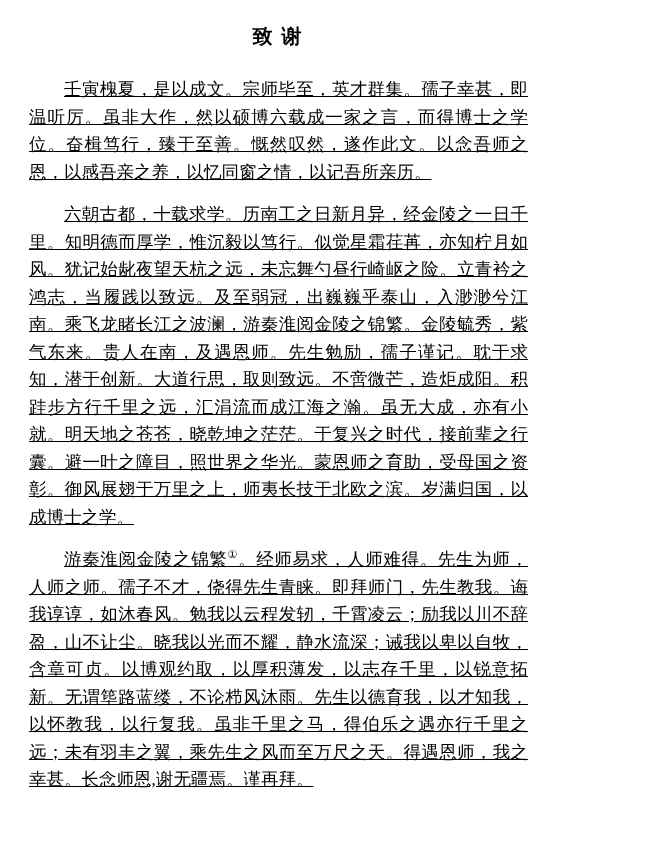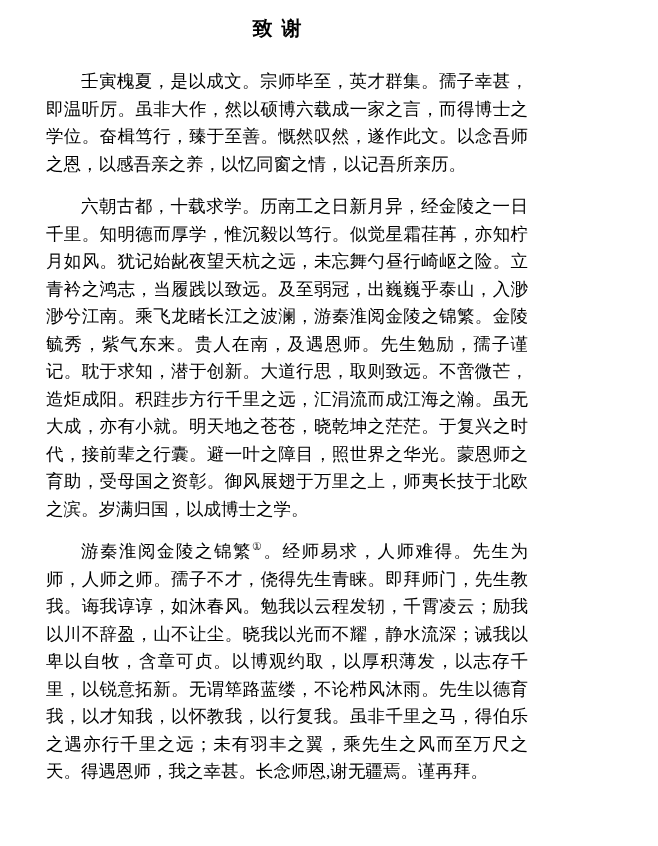--- a/index.html
+++ b/index.html
@@ -7,42 +7,43 @@
     padding: 0;
     background: #ffffff;
   }
   .page {
     position: relative;
     width: 556px;
     height: 846px;
     box-sizing: border-box;
     background: #ffffff;
     color: #000000;
-    padding: 6px 28px 0 28px;
+    padding: 14px 28px 0 28px;
     overflow: hidden;
     font-family: "Liberation Serif", "DejaVu Serif", serif;
   }
   .doc-title {
     margin: 8px 0 26px 0;
     text-align: center;
     font-size: 20px;
     font-weight: bold;
     letter-spacing: 2px;
     line-height: 28px;
     color: #000000;
   }
   .doc-body p {
-    margin: 0 0 15px 18px;
+    margin: 0 0 15px 1px;
     font-size: 17.5px;
     line-height: 27.5px;
     text-align: justify;
     text-justify: inter-ideograph;
     text-indent: 2em;
     color: #000000;
     word-break: break-all;
+    text-decoration: underline;
   }
   sup.footnote-ref {
     font-size: 11px;
     line-height: 0;
     vertical-align: super;
   }
 </style>
 </head>
 <body>
 

